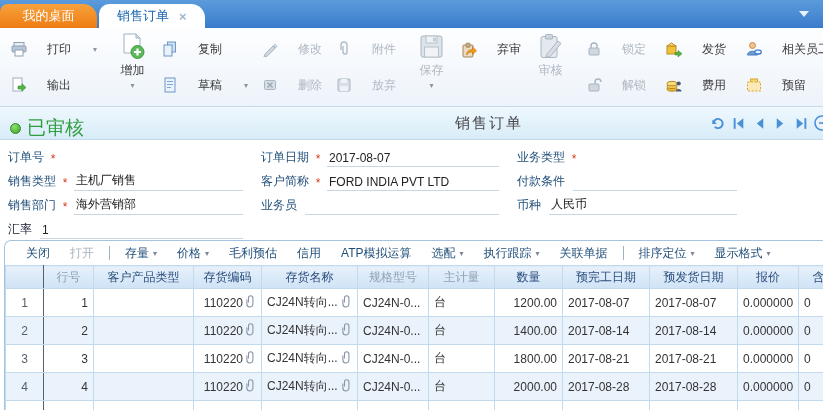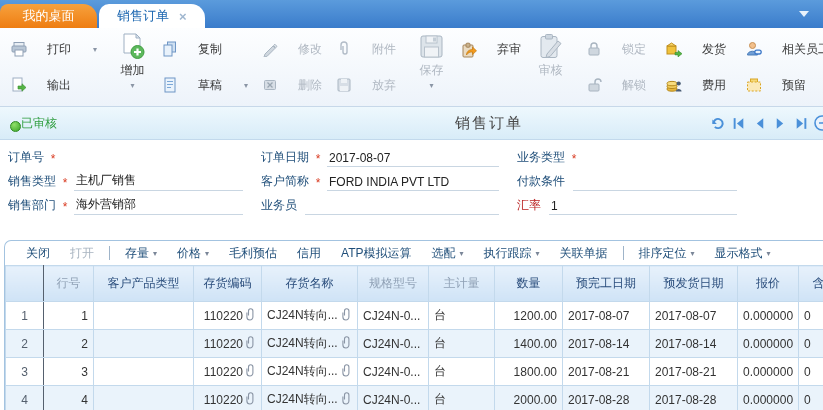--- a/index.html
+++ b/index.html
@@ -29,56 +29,56 @@
     font-family:inherit; font-size:12px; color:#3a3a3a; padding:2px 4px; cursor:pointer; white-space:nowrap; }
   .tb-btn.disabled { color:#b0b8c2; cursor:default; }
   .tb-btn .caret { font-size:8px; color:#8a95a5; margin-left:2px; }
   .tb-btn.large { flex-direction:column; gap:2px; padding:2px 6px; height:100%; justify-content:flex-start; }
   .tb-btn.large .caret { margin:0; }
   .ic { display:inline-flex; flex:none; }
 
   
   .statusbar { position:absolute; top:107px; left:0; right:0; height:33px;
     background:linear-gradient(#eef8fd,#d8ecf8); border-bottom:1px solid #c2d9ec; }
-  .status { position:absolute; left:10px; top:8px; display:flex; align-items:flex-end; 
-    color:#2f9e3f; font-size:12px; }
+  .status { position:absolute; left:10px; top:8px; display:flex; align-items:center; gap:6px;
+    color:#2f9e3f; font-size:19px; }
   .status-dot { width:11px; height:11px; border-radius:50%;
     background:radial-gradient(circle at 35% 30%, #8fe06a, #3aa427); border:1px solid #2f8a22; }
   .doc-title { position:absolute; left:455px; top:7px; font-size:15px; color:#474747; letter-spacing:2px; }
   .navbtns { position:absolute; right:-8px; top:7px; display:flex; gap:3px; align-items:center; }
   .navbtn { width:18px; height:18px; display:flex; align-items:center; justify-content:center;
     background:transparent; border:none; cursor:pointer; padding:0; }
 
   
   .form { position:absolute; top:140px; left:0; right:0; height:100px; background:#fff;
     display:grid; grid-template-columns:253px 256px auto; grid-auto-rows:23px;
     padding:6px 68px 0 8px; row-gap:1px; }
   .field { display:flex; align-items:flex-end; padding-bottom:2px; margin-right:18px; }
   .field .lbl { color:#1f4e79; white-space:nowrap; padding-bottom:1px; }
   .field .lbl.link { cursor:pointer; }
-  .field .lbl.muted { color:#b91c1c; }
+  .field .lbl.muted { color:#0f172a; }
   .field .star { color:#d93a20; width:18px; text-align:center; padding-bottom:1px; }
   .field .nostar { width:8px; }
   .field .val { flex:1; border-bottom:1px solid #c9d6e2; padding:0 2px 1px 2px; color:#222;
     white-space:nowrap; overflow:hidden; min-height:15px; }
 
   
   .panel { position:absolute; top:240px; left:4px; width:840px; height:200px;
     border:1px solid #a3c3e0; border-right:none; border-radius:7px 0 0 0; background:#fff; overflow:hidden; }
   .gridbar { height:24px; display:flex; align-items:center; padding-left:12px; gap:2px; }
   .gb-item { border:none; background:transparent; font-family:inherit; font-size:12px; color:#1f4e79;
     padding:2px 9px; cursor:pointer; white-space:nowrap; display:flex; align-items:center; gap:4px; }
   .gb-item.disabled { color:#a8b4c0; cursor:default; }
   .gb-item .caret { font-size:8px; color:#7a8698; }
   .gb-sep { width:1px; height:14px; background:#9fb4c9; margin:0 4px; }
 
   table.grid { border-collapse:collapse; table-layout:fixed; }
   table.grid th, table.grid td { border:1px solid #c3d9ec; padding:0 5px; height:28px;
     overflow:hidden; white-space:nowrap; font-size:12px; font-weight:normal; }
-  table.grid thead th { height:36px; background:linear-gradient(#e7f1fb,#cfe3f6); color:#2a4d7c; text-align:center; }
+  table.grid thead th { height:23px; background:linear-gradient(#e7f1fb,#cfe3f6); color:#2a4d7c; text-align:center; }
   table.grid thead th.muted { color:#8fa0b5; }
   table.grid td.idx, table.grid th.idx { text-align:center; color:#55606e; border-right:1.5px solid #55606e; }
   table.grid tr.alt td { background:#eaf3fb; }
   td .cellflex { display:flex; align-items:center; justify-content:flex-end; gap:3px; }
   td.al { text-align:left; } td.ar { text-align:right; }
 </style>
 </head>
 <body>
 
 <div class="stage">
@@ -471,20 +471,25 @@
       <span class="lbl link">销售部门</span>
       <span class="star">*</span>
       <span class="val">海外营销部</span>
     </div>
     <div class="field">
       <span class="lbl">业务员</span>
       <span class="nostar"></span>
       <span class="val"></span>
     </div>
 
+    <div class="field">
+      <span class="lbl">币种</span>
+      <span class="nostar"></span>
+      <span class="val">人民币</span>
+    </div>
     <div class="field">
       <span class="lbl muted">汇率</span>
       <span class="nostar"></span>
       <span class="val">1</span>
     </div>
   </div>
 
   <div class="panel">
     <div class="gridbar">
       <button class="gb-item">

